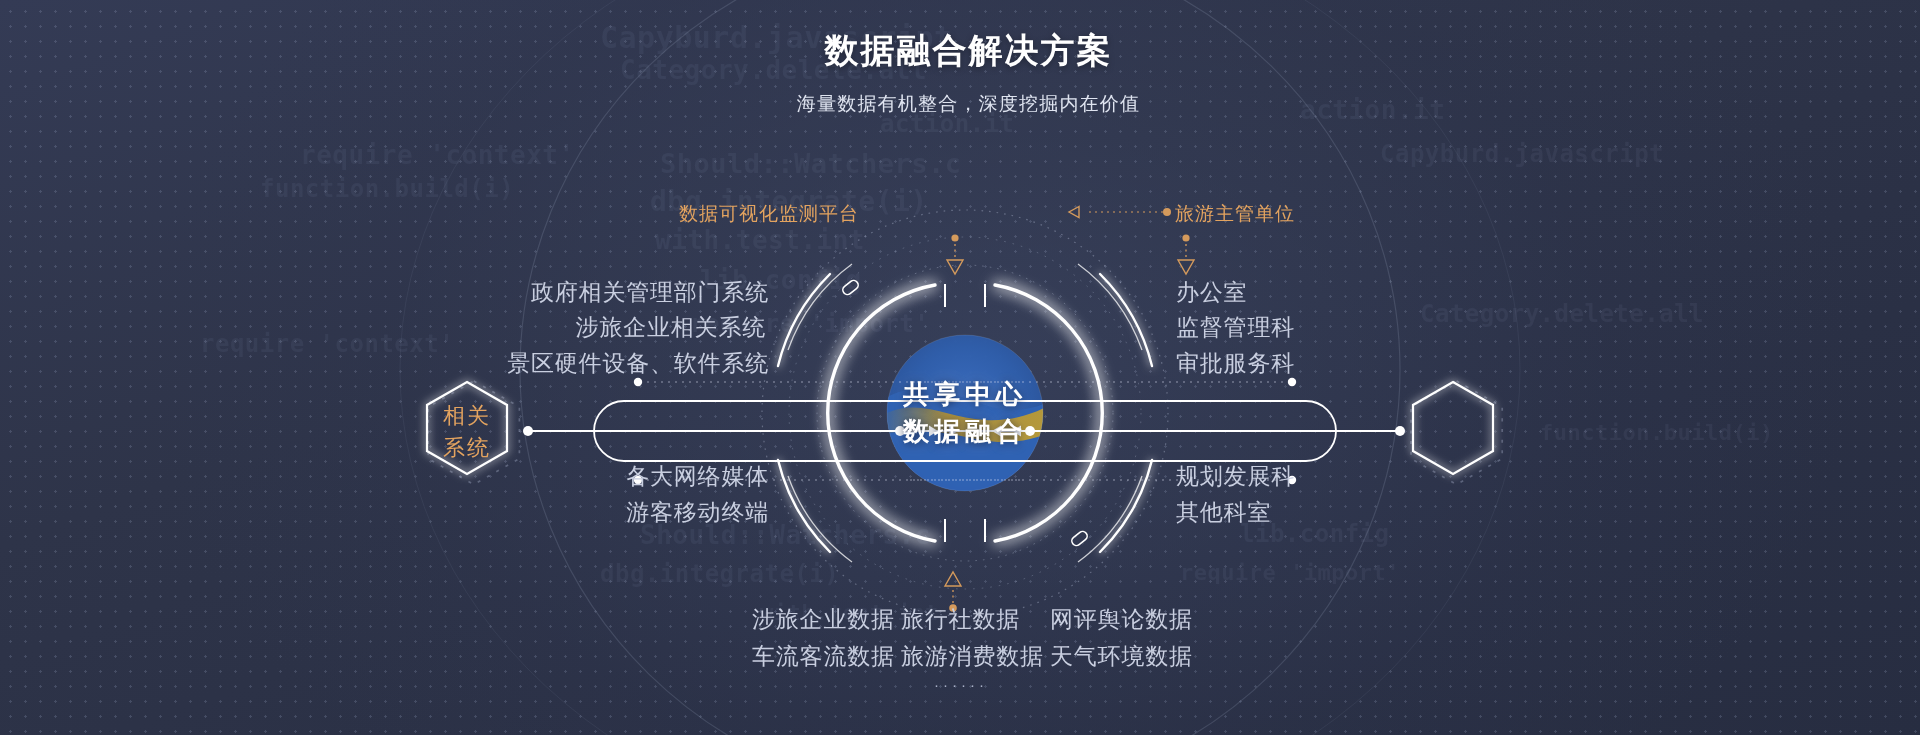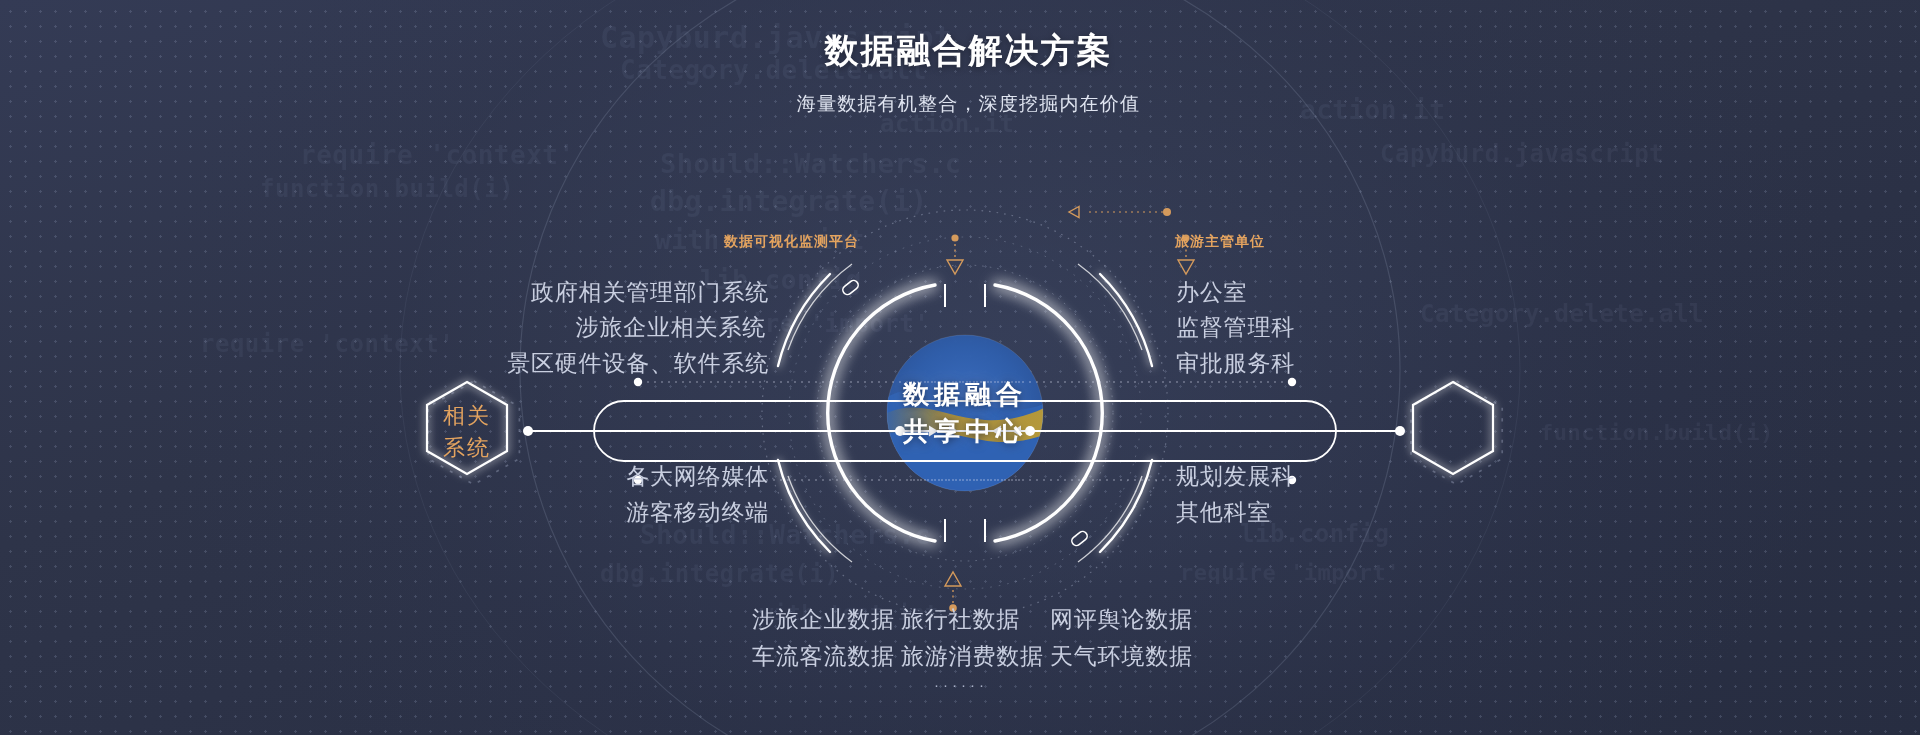--- a/index.html
+++ b/index.html
@@ -46,22 +46,22 @@
     color:#dfe4f0;font-size:19px;letter-spacing:1.2px;margin:20px 0 0;
     font-weight:normal;
   }
 
   
   .lbl{
     position:absolute;color:#c9cfe0;font-size:23px;letter-spacing:0.8px;
     white-space:nowrap;
   }
   .lbl-orange{
-    position:absolute;color:#e3a35f;font-size:14px;letter-spacing:1px;
-    white-space:nowrap;font-weight:bold;margin-top:32px;
+    position:absolute;color:#e3a35f;font-size:19px;letter-spacing:1px;
+    white-space:nowrap;font-weight:normal;
   }
 
   
   .hex-wrap{position:absolute;width:118px;height:124px;}
   .hex-txt{
     position:absolute;inset:0;display:flex;flex-direction:column;
     align-items:center;justify-content:center;
     color:#e3a35f;font-size:22px;line-height:1.45;letter-spacing:2px;
     text-align:center;
   }
@@ -289,18 +289,18 @@
 
   <div class="hex-wrap" style="left:408px;top:370px;">
     <div class="hex-txt">
       <span>相关</span>
       <span>系统</span>
     </div>
   </div>
 
   <div style="position:absolute;left:865px;top:353px;width:200px;height:120px;">
     <div class="center-text">
+      <div>共享中心</div>
       <div>数据融合</div>
-      <div>共享中心</div>
     </div>
   </div>
 
 </div>
 
 </body></html>

